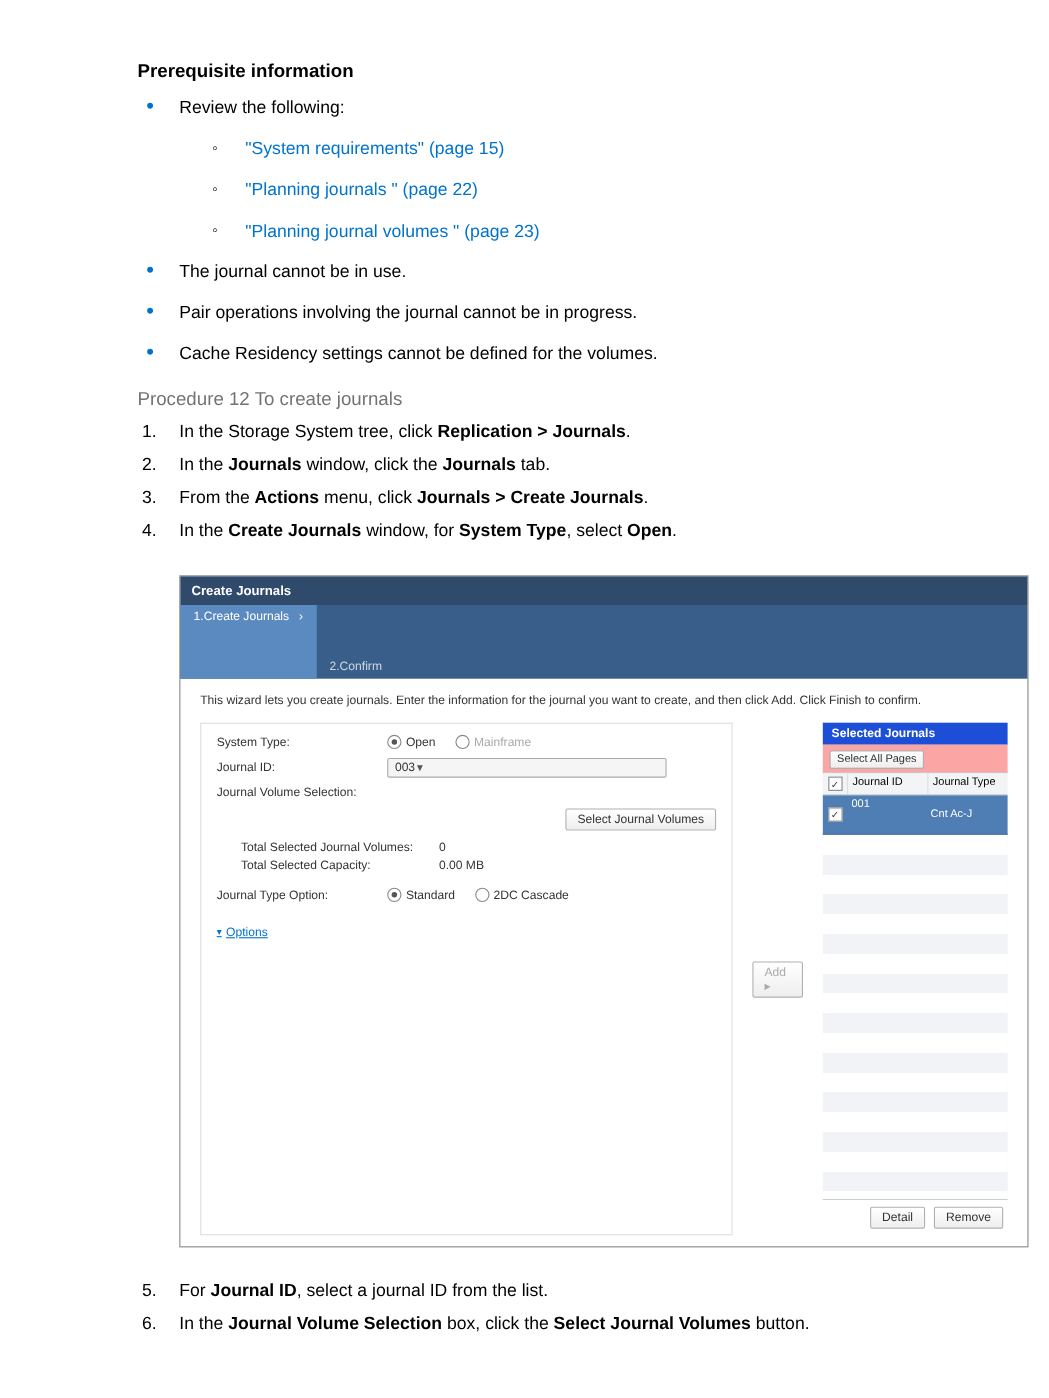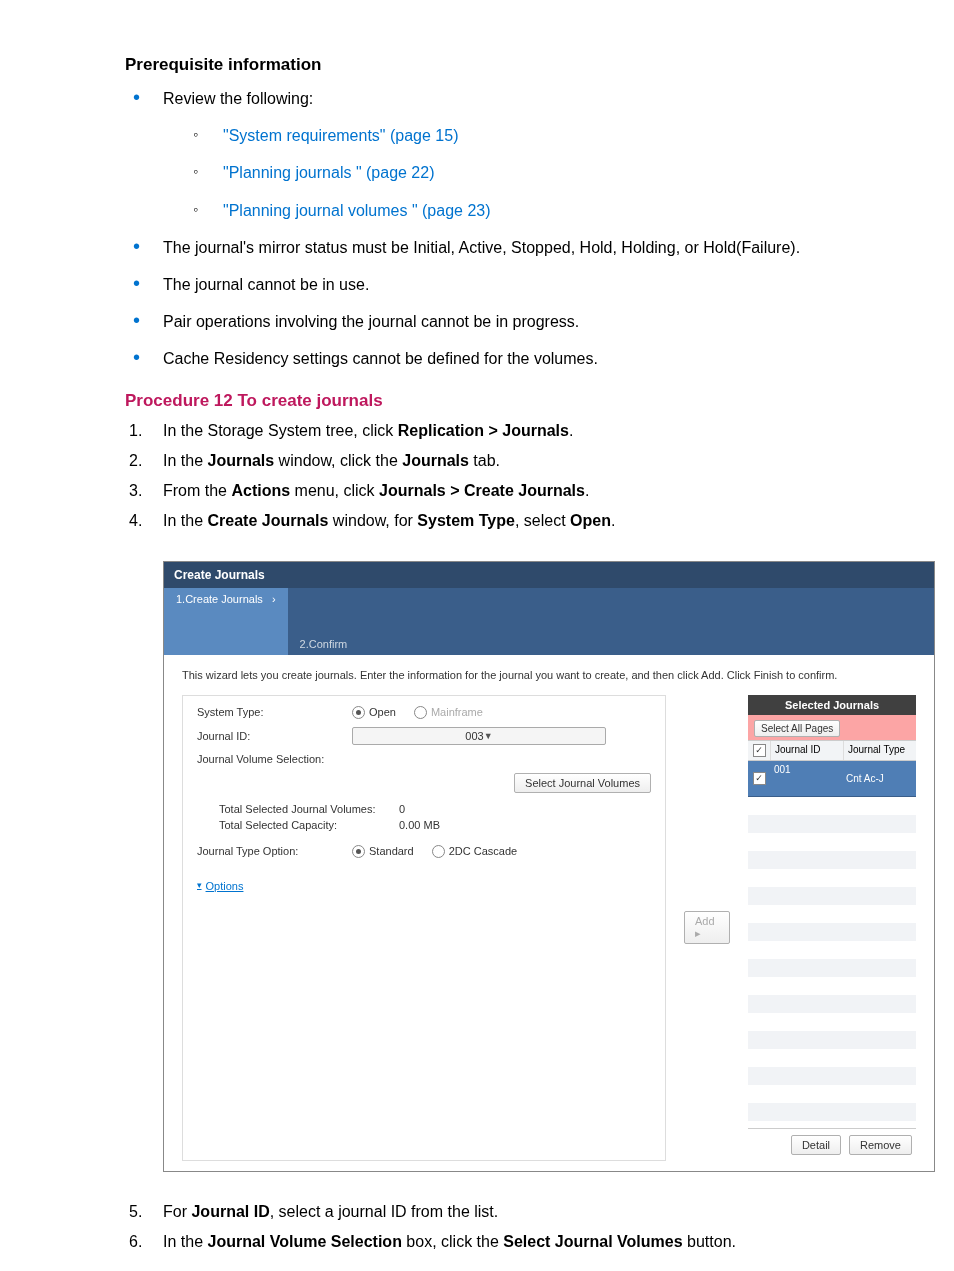--- a/index.html
+++ b/index.html
@@ -14,22 +14,22 @@
     width: 954px;
     box-sizing: border-box;
     padding: 55px 40px 30px 125px;
   }
   .heading-black {
     font-weight: bold;
     font-size: 17px;
     margin-bottom: 12px;
   }
   .heading-blue {
-    color: #be185d;
-    font-weight: bold;
+    color: #737373;
+    font-weight: normal;
     font-size: 17px;
     margin-top: 20px;
     margin-bottom: 8px;
   }
   ul.bullets {
     list-style: none;
     padding-left: 0;
     margin: 0 0 8px 0;
   }
   ul.bullets > li {
@@ -156,21 +156,21 @@
   }
   .radio-wrap { display: flex; align-items: center; gap: 4px; color: #333; }
   .radio-wrap.disabled { color: #aaa; }
   .radio-dot {
     width: 11px; height: 11px; border: 1px solid #888; border-radius: 50%;
     display: inline-flex; align-items: center; justify-content: center; background:#fff;
   }
   .radio-dot.sel::after { content:''; width:5px; height:5px; background:#555; border-radius:50%; }
   .dropdown {
     border: 1px solid #aaa; border-radius: 2px; padding: 2px 6px; width: 240px;
-    display: flex; justify-content: center; align-items:center;
+    display: flex; justify-content: flex-start; align-items:center;
     background: #f5f5f5; font-size: 11px;
   }
   .dropdown .arrow { font-size: 9px; color:#555; }
   .sec-label {
     font-size: 11px; color:#333; margin: 6px 0 8px 0;
   }
   .btn-flat {
     display: inline-block; border: 1px solid #b0b0b0; border-radius: 2px;
     background: linear-gradient(#fff,#eee); font-size: 11px; color:#333;
     padding: 3px 10px;
@@ -185,23 +185,22 @@
   }
   .options-link .chev { color:#0073cf; font-size: 9px; }
   .shot-mid {
     width: 46px; display:flex; align-items:center; justify-content:center;
   }
   .shot-right {
     width: 168px;
     display:flex; flex-direction:column;
   }
   .sel-header {
-    background:#404040; color:#fff; font-size:11px; font-weight:bold;
+    background:#1d4ed8; color:#fff; font-size:11px; font-weight:bold;
     padding: 4px 8px;
-    text-align: center;
   }
   .sel-sub {
     background:#fca5a5; border-bottom:1px solid #ccc; padding:3px 6px;
   }
   .sel-sub .btn-flat { font-size:10px; padding:2px 6px; }
   .sel-headrow {
     display:flex; background:#f2f4f6; border-bottom:1px solid #ccc; font-size:10px;
   }
   .sel-headrow .c1 { width:22px; display:flex; align-items:center; justify-content:center; border-right:1px solid #ddd; padding:3px 0;}
   .sel-headrow .c2 { width:64px; border-right:1px solid #ddd; padding:3px 4px;}
@@ -233,21 +232,20 @@
 
   <ul class="bullets">
     <li>
       <span>Review the following:</span>
       <ul class="sub">
         <li><span class="link">"System requirements" (page 15)</span></li>
         <li><span class="link">"Planning journals " (page 22)</span></li>
         <li><span class="link">"Planning journal volumes " (page 23)</span></li>
       </ul>
     </li>
-    <li>The journal's mirror status must be Initial, Active, Stopped, Hold, Holding, or Hold(Failure).</li>
     <li>The journal cannot be in use.</li>
     <li>Pair operations involving the journal cannot be in progress.</li>
     <li>Cache Residency settings cannot be defined for the volumes.</li>
   </ul>
 
   <div class="heading-blue">Procedure 12 To create journals</div>
 
   <ol class="steps">
     <li><span class="num">1.</span>
       <span>In the Storage System tree, click </span><span class="bold">Replication &gt; Journals</span><span>.</span>

